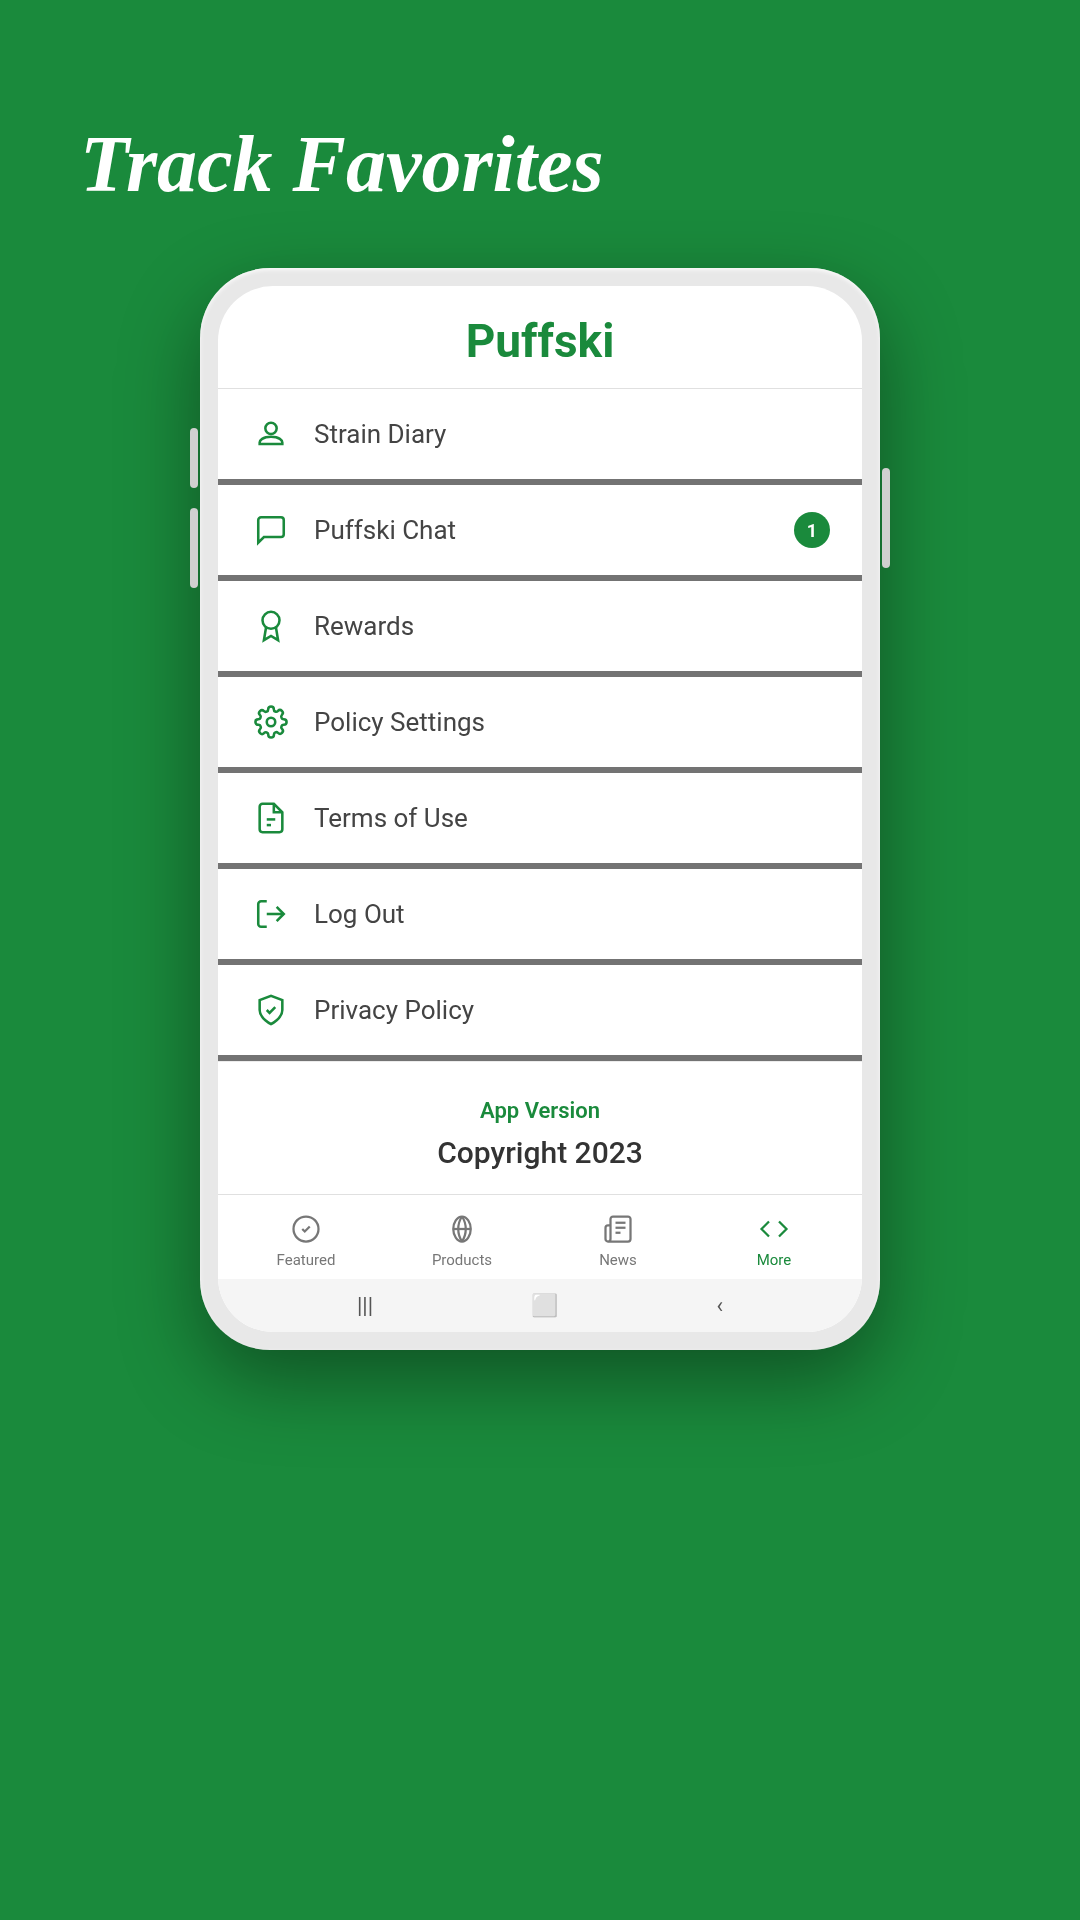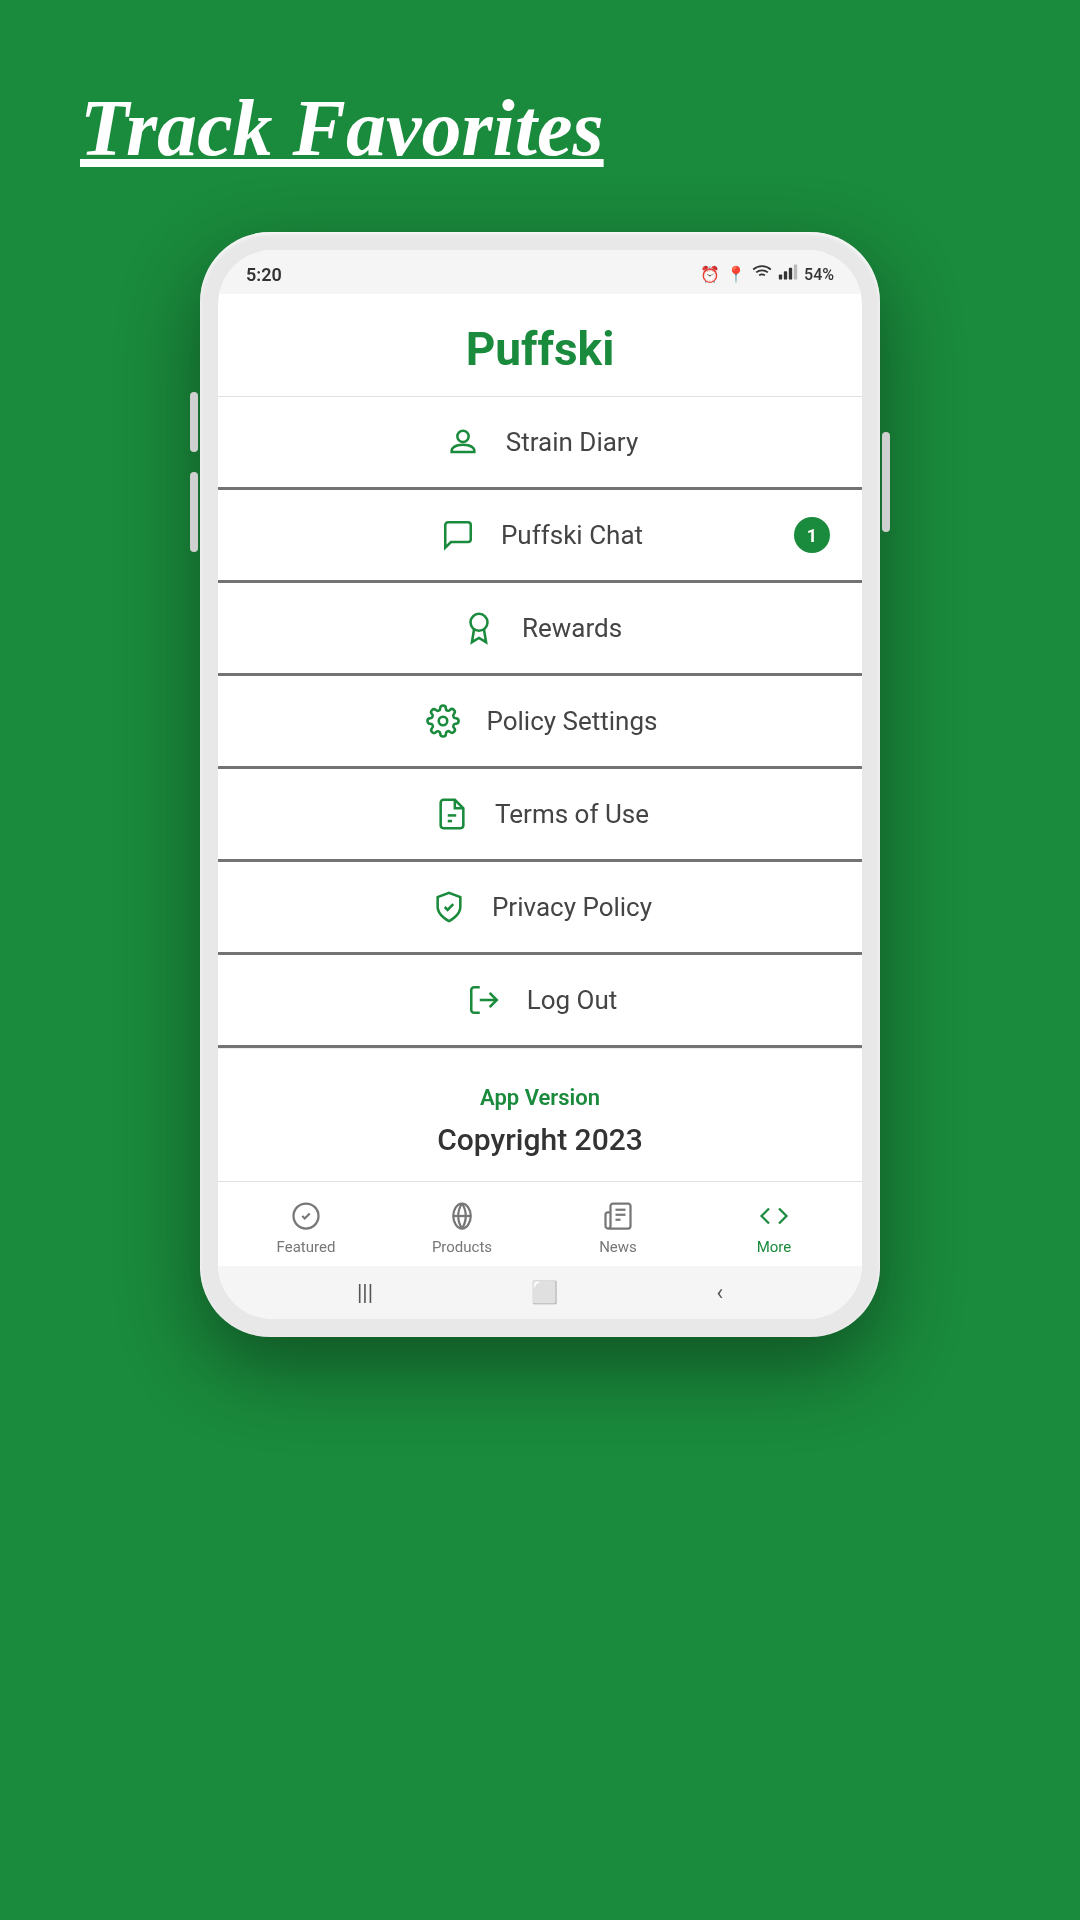--- a/index.html
+++ b/index.html
@@ -15,24 +15,23 @@
       overflow: hidden;
     }
 
     .page-title {
       color: white;
       font-size: 80px;
       font-weight: 900;
       font-style: italic;
       text-align: left;
       width: 100%;
-      padding: 84px 80px 60px 80px;
+      padding: 120px 80px 60px 80px;
       font-family: Georgia, 'Times New Roman', serif;
       line-height: 1.1;
-      text-decoration: underline;
     }
 
     .phone-wrapper {
       width: 680px;
       background: #e8e8e8;
       border-radius: 70px;
       padding: 18px;
       box-shadow: 0 30px 80px rgba(0,0,0,0.4), inset 0 2px 4px rgba(255,255,255,0.8);
       position: relative;
     }
@@ -113,24 +112,23 @@
 
     .menu-list {
       flex: 1;
       overflow-y: auto;
     }
 
     .menu-item {
       display: flex;
       align-items: center;
       padding: 24px 32px;
-      border-bottom: 3px solid #737373;
+      border-bottom: 6px solid #737373;
       cursor: pointer;
       position: relative;
-      justify-content: center;
     }
 
     .menu-icon {
       width: 42px;
       height: 42px;
       margin-right: 22px;
       display: flex;
       align-items: center;
       justify-content: center;
       color: #1a8a3c;
@@ -255,41 +253,20 @@
 <div class="page-title">Track Favorites</div>
 
 <div class="phone-wrapper">
 
   <div class="phone-side-btn volume-up"></div>
   <div class="phone-side-btn volume-down"></div>
   <div class="phone-side-btn power"></div>
 
   <div class="phone-screen">
 
-    <div class="status-bar">
-      <span class="status-left">5:20</span>
-      <div class="status-right">
-        <span class="status-icon">⏰</span>
-        <span class="status-icon">📍</span>
-        <span class="status-icon">
-          <svg width="20" height="20" viewBox="0 0 24 24" fill="none" stroke="#333" stroke-width="2">
-            <path d="M1.42 9a16 16 0 0 1 21.16 0M5 12.55a11 11 0 0 1 14.08 0M8.53 16.11a6 6 0 0 1 6.95 0M12 20h.01"></path>
-          </svg>
-        </span>
-        <span class="status-icon">
-          <svg width="20" height="20" viewBox="0 0 24 24" fill="#333">
-            <rect x="1" y="15" width="4" height="6" rx="1"></rect>
-            <rect x="7" y="11" width="4" height="10" rx="1"></rect>
-            <rect x="13" y="7" width="4" height="14" rx="1"></rect>
-            <rect x="19" y="3" width="4" height="18" rx="1" opacity="0.3"></rect>
-          </svg>
-        </span>
-        <span class="status-icon">54%</span>
-      </div>
-    </div>
 
     <div class="app-header">
       <span class="app-header-title">Puffski</span>
     </div>
 
     <div class="menu-list">
 
       <div class="menu-item">
         <div class="menu-icon">
           <svg viewBox="0 0 24 24">
@@ -339,36 +316,36 @@
             <line x1="9" y1="13" x2="15" y2="13"></line>
             <line x1="9" y1="17" x2="12" y2="17"></line>
           </svg>
         </div>
         <span class="menu-label">Terms of Use</span>
       </div>
 
       <div class="menu-item">
         <div class="menu-icon">
           <svg viewBox="0 0 24 24">
-            <path d="M12 22s8-4 8-10V5l-8-3-8 3v7c0 6 8 10 8 10z"></path>
-            <polyline points="9 12 11 14 15 10"></polyline>
-          </svg>
-        </div>
-        <span class="menu-label">Privacy Policy</span>
-      </div>
-
-      <div class="menu-item">
-        <div class="menu-icon">
-          <svg viewBox="0 0 24 24">
             <path d="M9 21H5a2 2 0 0 1-2-2V5a2 2 0 0 1 2-2h4"></path>
             <polyline points="16 17 21 12 16 7"></polyline>
             <line x1="21" y1="12" x2="9" y2="12"></line>
           </svg>
         </div>
         <span class="menu-label">Log Out</span>
+      </div>
+
+      <div class="menu-item">
+        <div class="menu-icon">
+          <svg viewBox="0 0 24 24">
+            <path d="M12 22s8-4 8-10V5l-8-3-8 3v7c0 6 8 10 8 10z"></path>
+            <polyline points="9 12 11 14 15 10"></polyline>
+          </svg>
+        </div>
+        <span class="menu-label">Privacy Policy</span>
       </div>
 
     </div>
 
     <div class="app-version-section">
       <div class="app-version-label">App Version</div>
       <div class="app-copyright">Copyright 2023</div>
     </div>
 
     <div class="bottom-nav">

